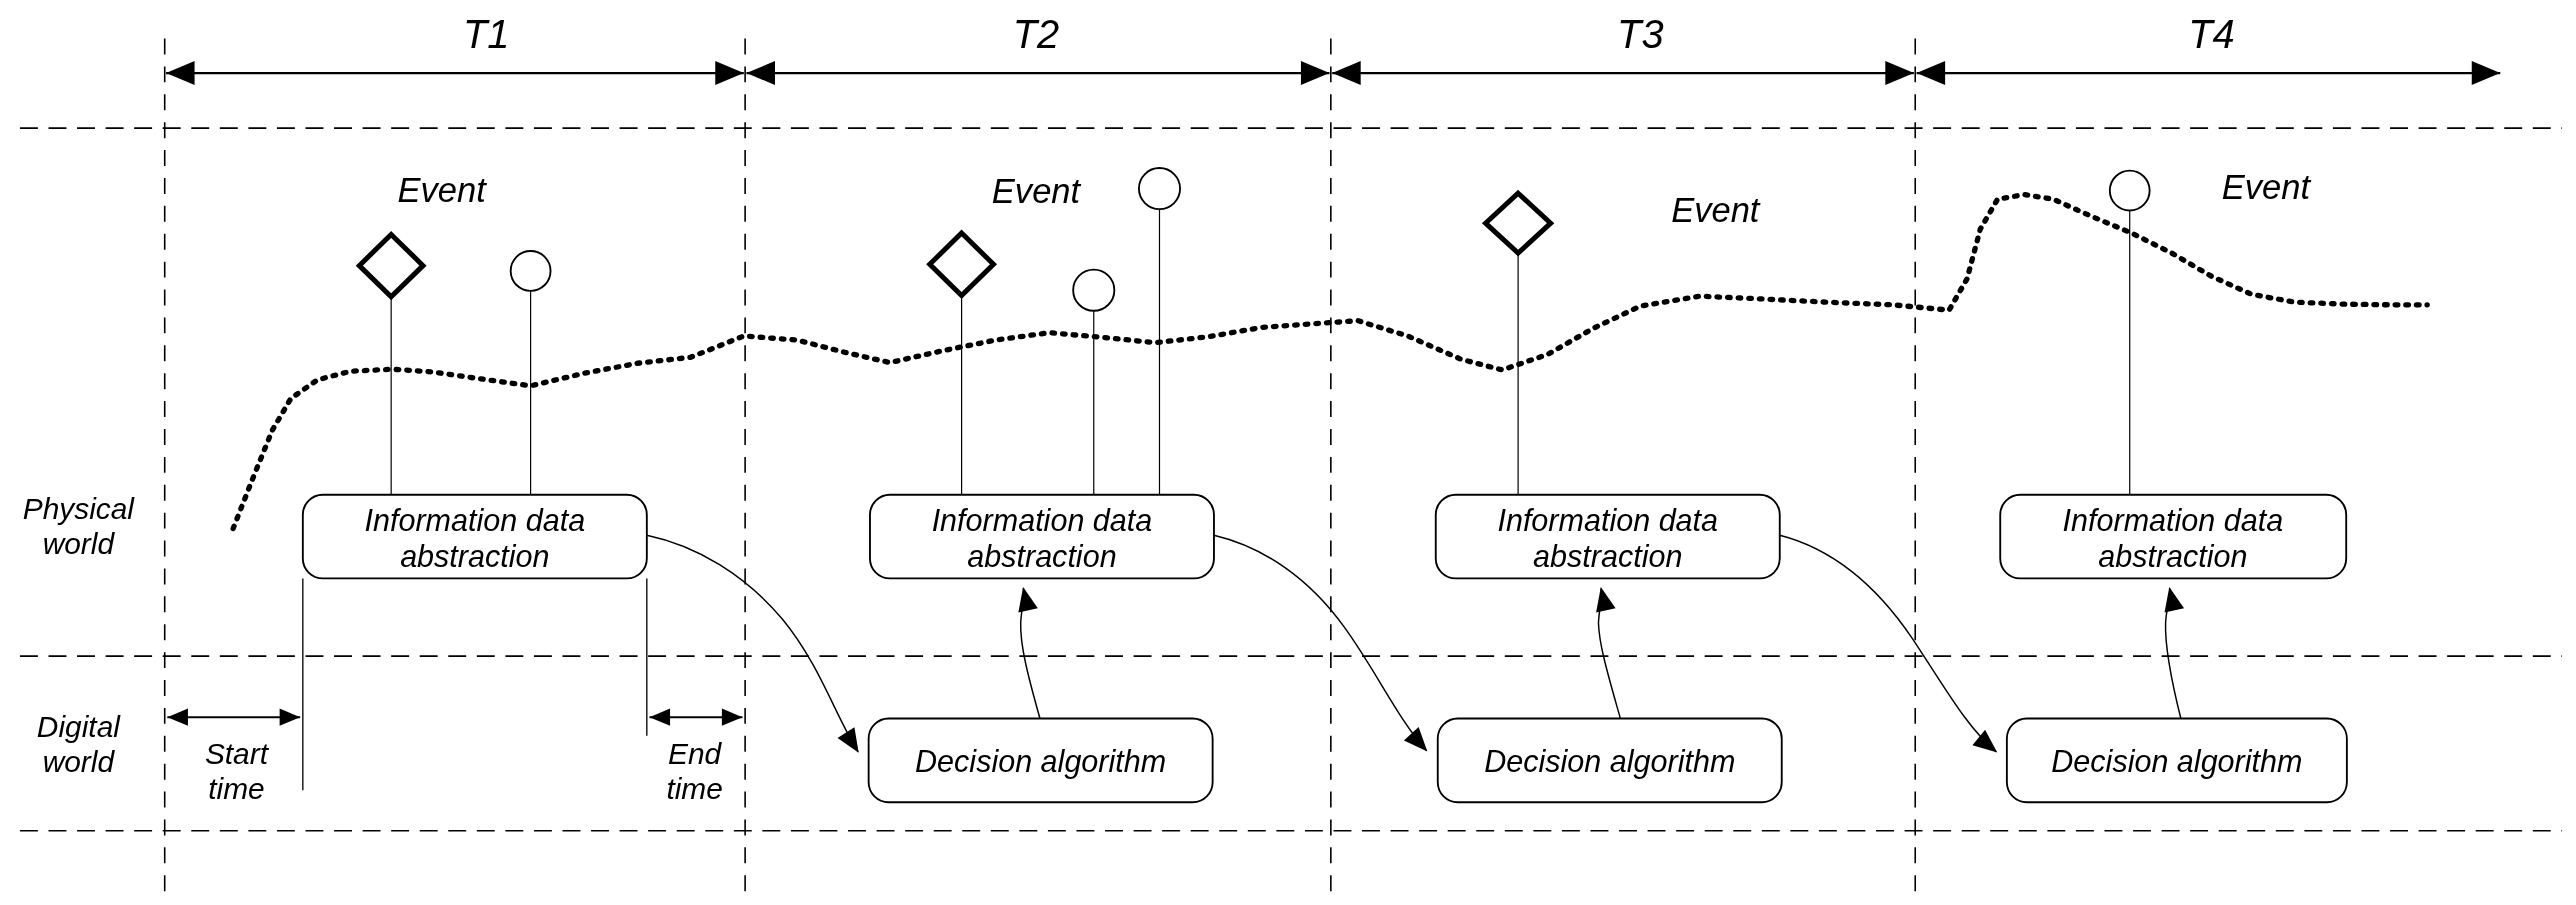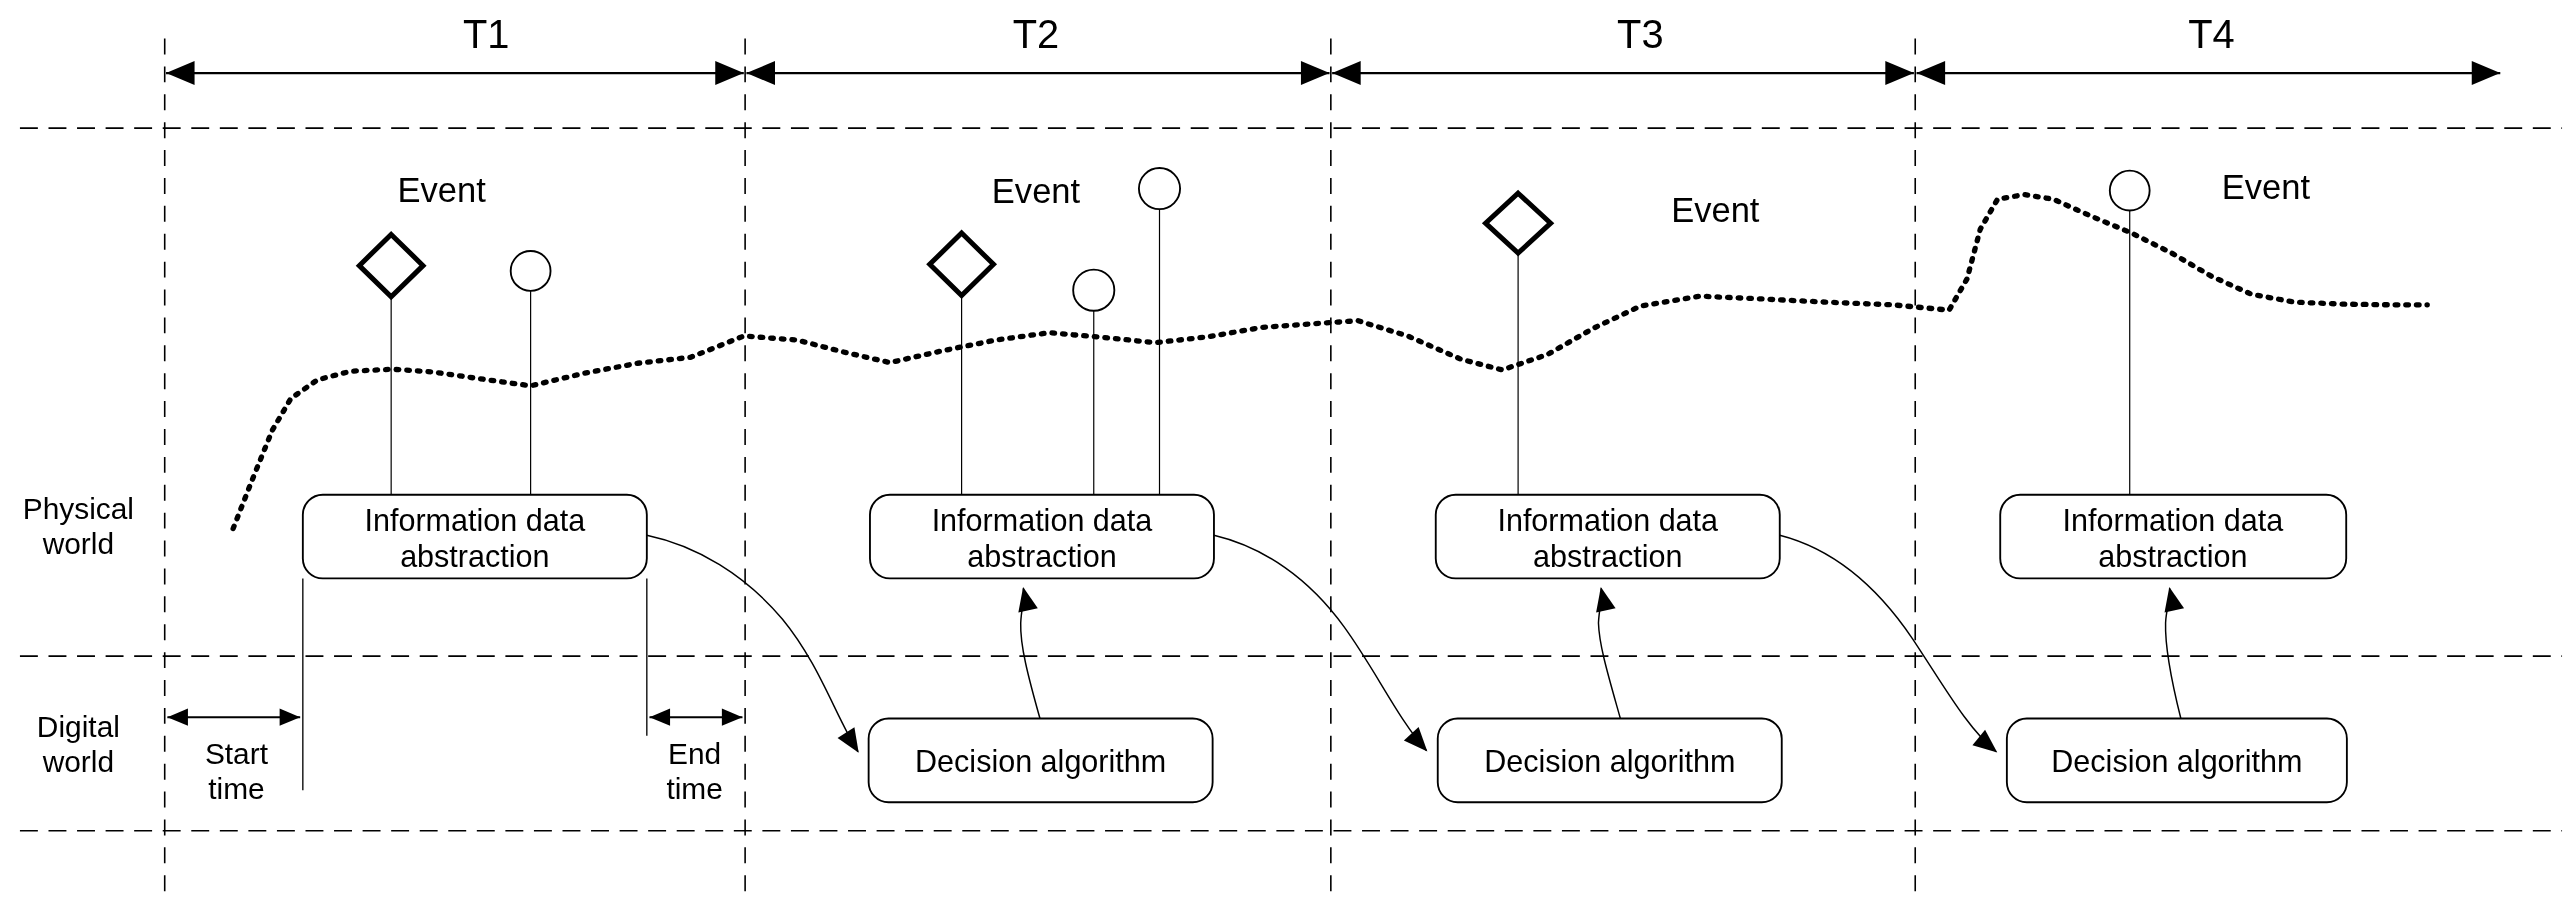--- a/index.html
+++ b/index.html
@@ -1,17 +1,17 @@
 <!DOCTYPE html>
 <html style="font-size:10.6px"><head>
 <meta charset="utf-8">
 <style>
   html,body{margin:0;padding:0;background:#ffffff;}
   body{font-family:"Liberation Sans",sans-serif;}
-  .stage{width:100%;background:#ffffff;}
+  .stage{width:100%;background:#ffffff;font-style:italic;}
   svg{display:block;width:100%;height:auto;background:#ffffff;}
   
   .grid-dash-v{stroke:#000;stroke-width:2.4;stroke-dasharray:24 18;fill:none;}
   .grid-dash-h{stroke:#000;stroke-width:2.4;stroke-dasharray:27 16;fill:none;}
   .timeline-line{stroke:#000;stroke-width:3.5;fill:none;}
   .range-line{stroke:#000;stroke-width:3;fill:none;}
   .stem{stroke:#000;stroke-width:1.8;fill:none;}
   .solid-guide{stroke:#000;stroke-width:2;fill:none;}
   .node-box{fill:#fff;stroke:#000;stroke-width:2.8;}
   .diamond{fill:#fff;stroke:#000;stroke-width:7.5;stroke-linejoin:miter;}

